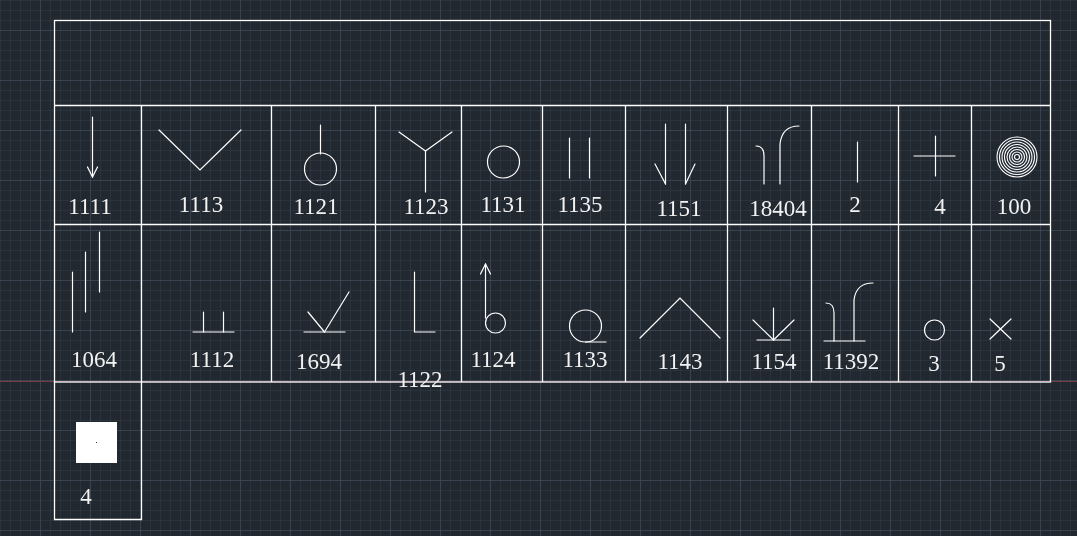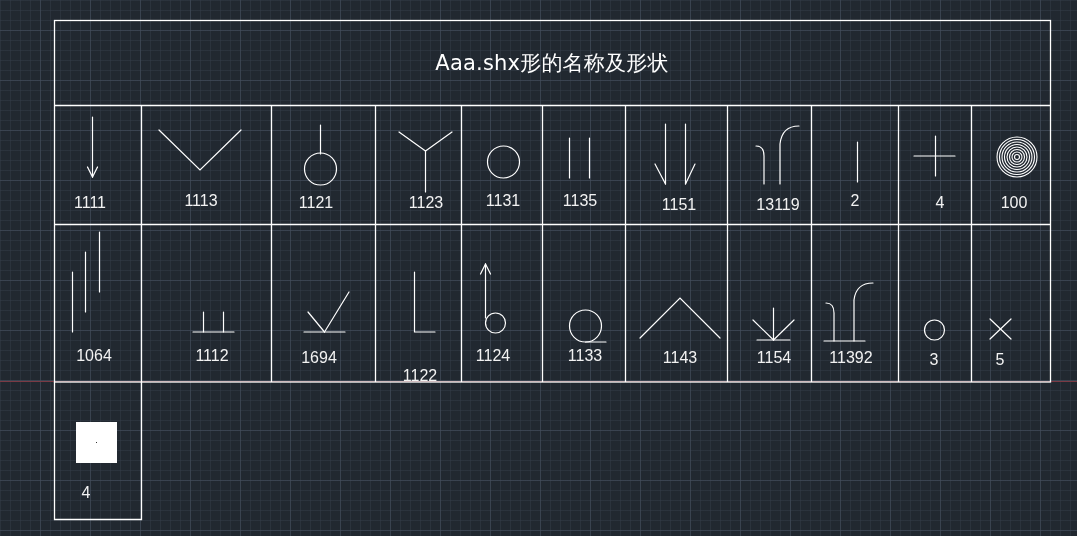--- a/index.html
+++ b/index.html
@@ -18,22 +18,22 @@
   .canvas { position: absolute; left: 0; top: 0; width: 1077px; height: 536px; }
   .x-axis { position: absolute; left: 0; top: 381px; width: 1077px; height: 1px; background: #7a3a44; }
   .drawing { position: absolute; left: 0; top: 0; }
   .title {
     position: absolute; left: 54px; top: 20px; width: 996px; height: 85px;
     display: flex; align-items: center; justify-content: center;
     color: #ffffff; font-size: 21px; letter-spacing: 0.2px;
     font-family: "DejaVu Sans", "Liberation Sans", sans-serif;
   }
   .label {
-    position: absolute; color: #f2f2f2; font-size: 16px; white-space: nowrap;
-    transform: translateX(-50%); line-height: 1;
+    position: absolute; color: #f2f2f2; font-size: 23px; white-space: nowrap;
+    transform: translateX(-50%); line-height: 1; font-family: Liberation Serif, serif;
   }
 </style>
 </head>
 <body>
 
 <div class="canvas">
 
   <div class="x-axis"></div>
 
   <svg class="drawing" width="1077" height="536">
@@ -53,21 +53,20 @@
       <line x1="625.5" y1="105" x2="625.5" y2="382"></line>
       <line x1="727.5" y1="105" x2="727.5" y2="382"></line>
       <line x1="811.5" y1="105" x2="811.5" y2="382"></line>
       <line x1="898.5" y1="105" x2="898.5" y2="382"></line>
       <line x1="971.5" y1="105" x2="971.5" y2="382"></line>
 
       <polyline points="54.5,382 54.5,519.5 141.5,519.5 141.5,382"></polyline>
     </g>
   </svg>
 
-  <div class="title">Aaa.shx形的名称及形状</div>
 
   <svg class="drawing" width="1077" height="536">
     <g stroke="#ffffff" stroke-width="1.2" fill="none" stroke-linecap="round">
 
       <g>
         <line x1="92.5" y1="117" x2="92.5" y2="177"></line>
         <line x1="87.5" y1="167" x2="92.5" y2="177"></line>
         <line x1="97.5" y1="167" x2="92.5" y2="177"></line>
       </g>
 
@@ -194,21 +193,21 @@
     </g>
   </svg>
 
   <div class="label" style="left:90px; top:195px;">1111</div>
   <div class="label" style="left:201px; top:193px;">1113</div>
   <div class="label" style="left:316px; top:195px;">1121</div>
   <div class="label" style="left:426px; top:195px;">1123</div>
   <div class="label" style="left:503px; top:193px;">1131</div>
   <div class="label" style="left:580px; top:193px;text-align:center;">1135</div>
   <div class="label" style="left:679px; top:197px;">1151</div>
-  <div class="label" style="left:778px; top:197px;">13119</div>
+  <div class="label" style="left:778px; top:197px;">18404</div>
   <div class="label" style="left:855px; top:193px;">2</div>
   <div class="label" style="left:940px; top:195px;">4</div>
   <div class="label" style="left:1014px; top:195px;">100</div>
 
   <div class="label" style="left:94px; top:348px;text-align:center;">1064</div>
   <div class="label" style="left:212px; top:348px;">1112</div>
   <div class="label" style="left:319px; top:350px;">1694</div>
   <div class="label" style="left:420px; top:368px;">1122</div>
   <div class="label" style="left:493px; top:348px;">1124</div>
   <div class="label" style="left:585px; top:348px;">1133</div>

